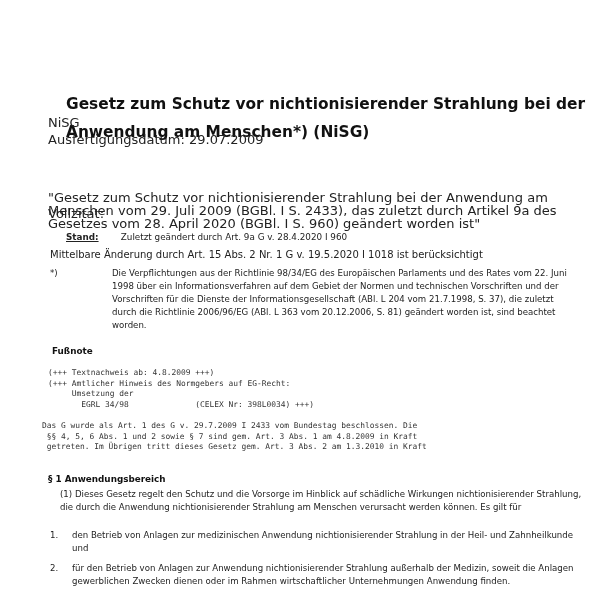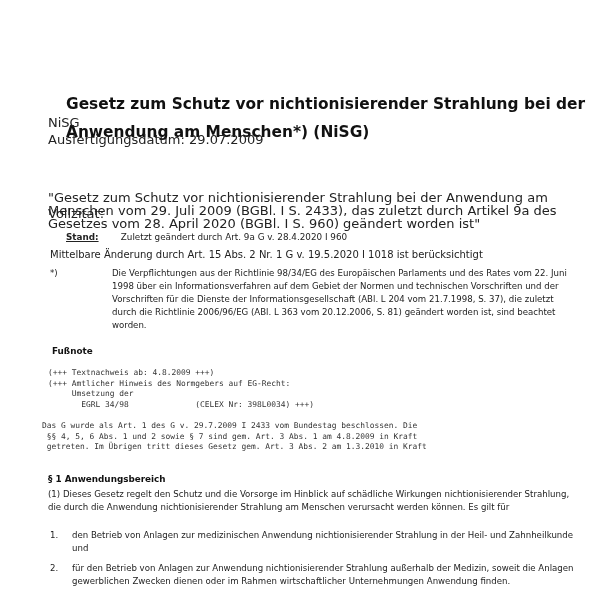--- a/index.html
+++ b/index.html
@@ -125,21 +125,21 @@
       left: 0;
       font-weight: bold;
       font-size: 8.8px;
       line-height: 12px;
       color: #111111;
       margin-top: 9px;
     }
     .para {
       position: absolute;
       top: 488px;
-      left: 0;
+      left: 12px;
       width: 530px;
       font-size: 8.6px;
       line-height: 13px;
     }
     .list {
       position: absolute;
       top: 529px;
       left: 0;
       width: 530px;
       font-size: 8.6px;

